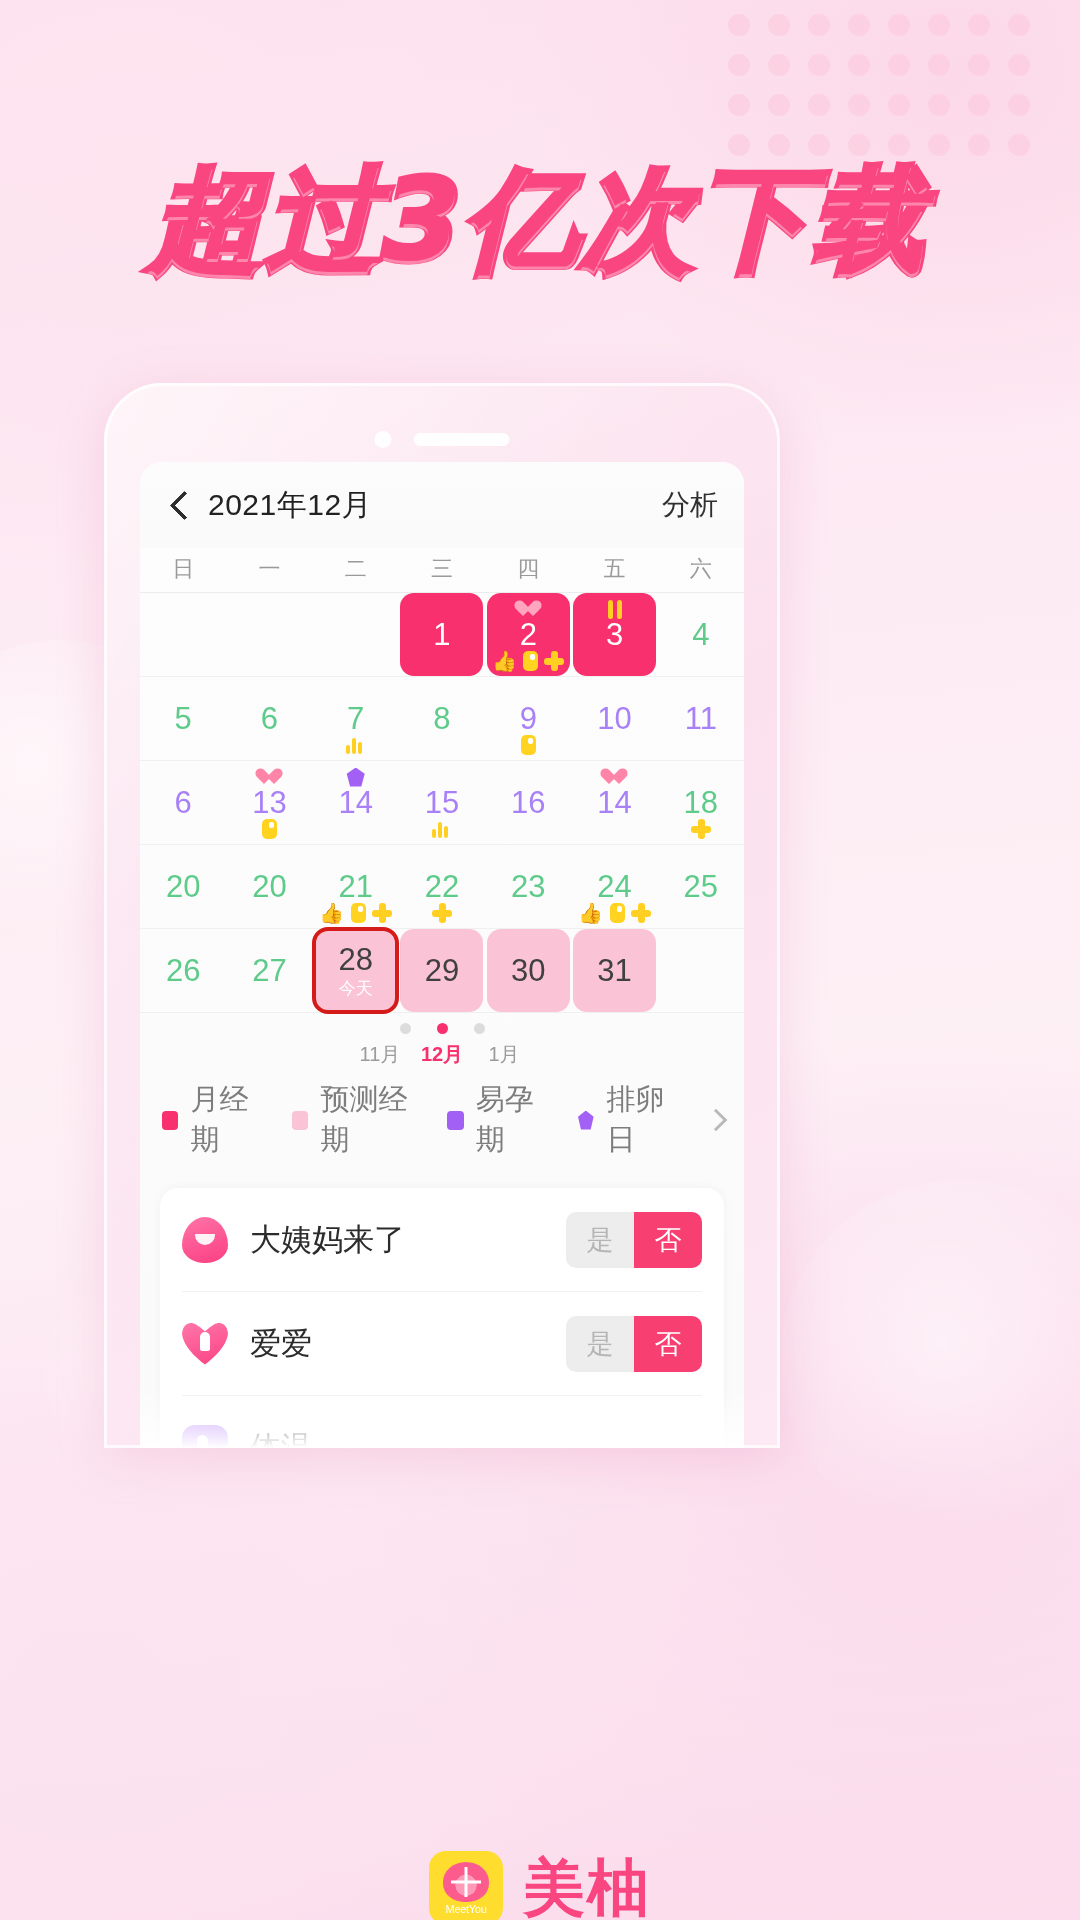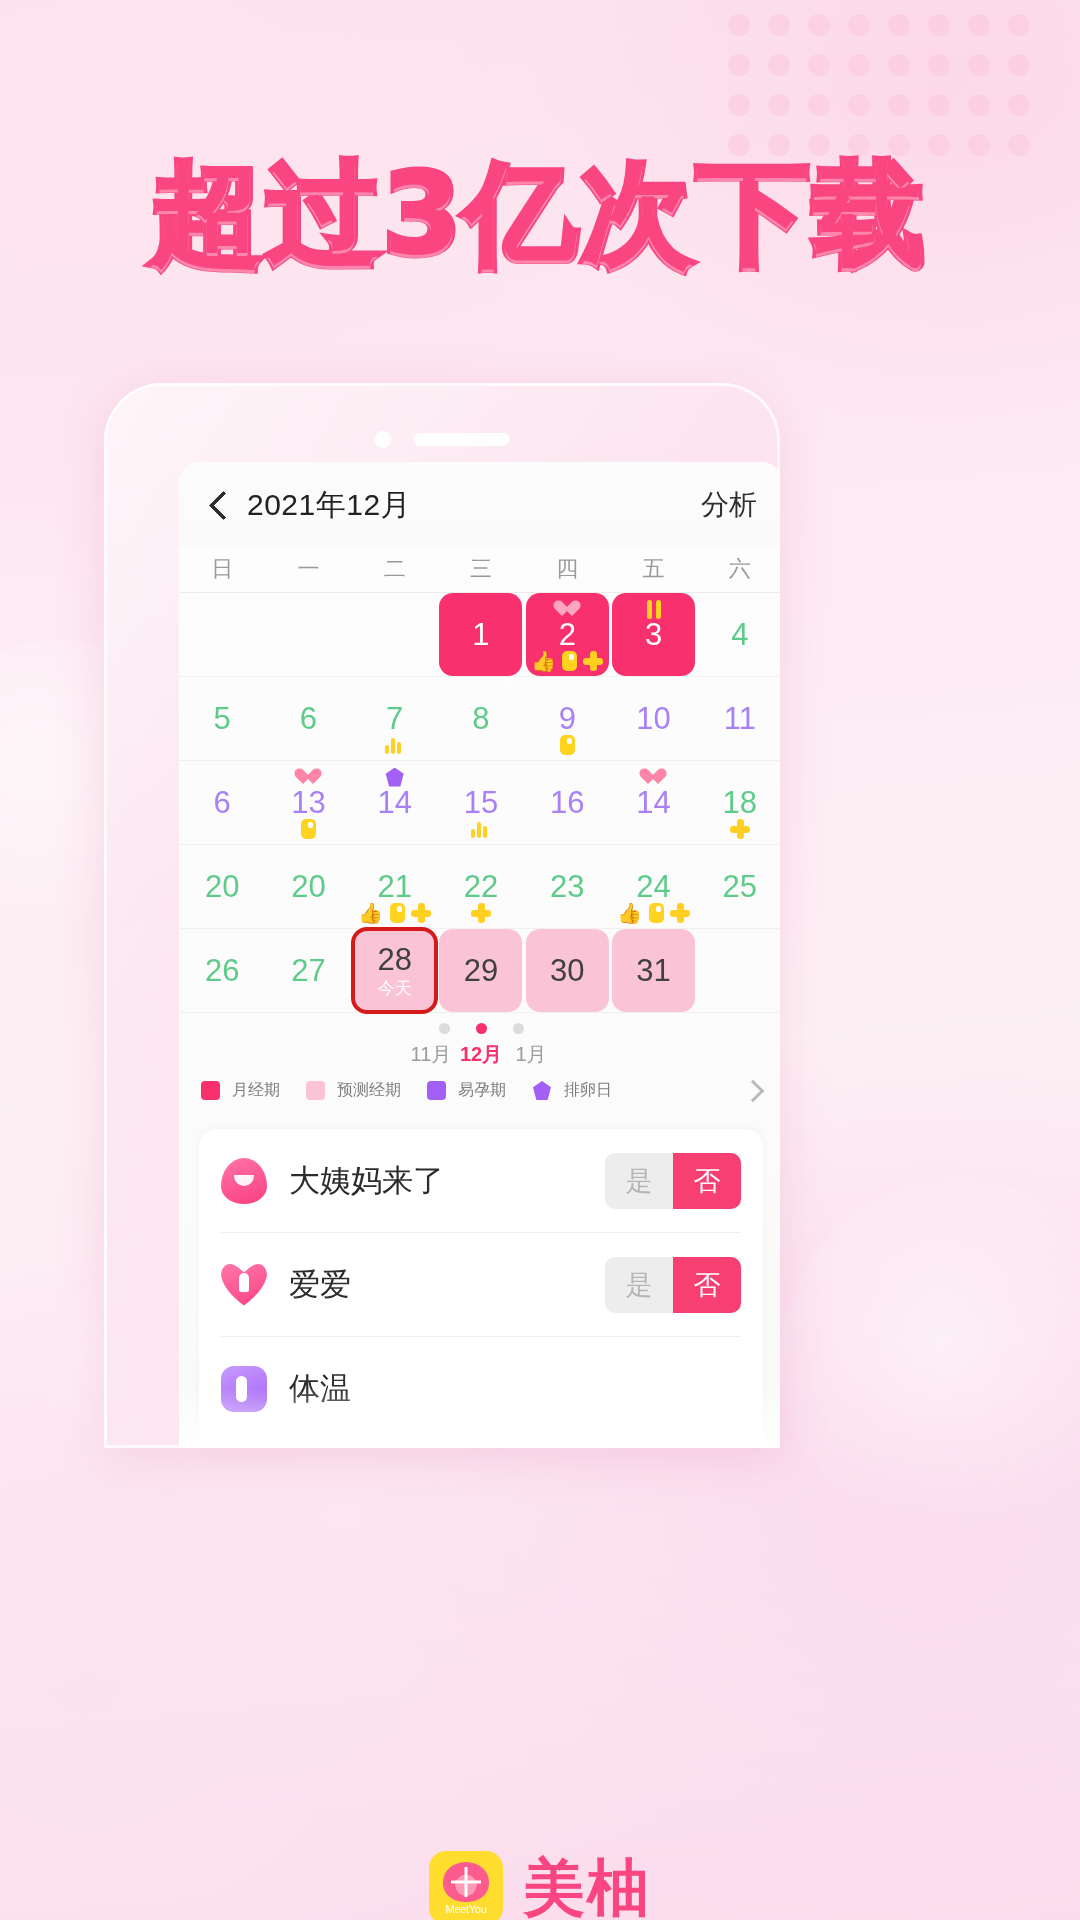--- a/index.html
+++ b/index.html
@@ -33,28 +33,29 @@
   }
   .blob.b1 { width: 300px; height: 300px; left: -90px; top: 640px;
     background: radial-gradient(circle at 40% 40%, rgba(255,255,255,.55), rgba(255,255,255,0) 70%); }
   .blob.b2 { width: 360px; height: 360px; right: -60px; top: 1180px;
     background: radial-gradient(circle at 45% 45%, rgba(255,255,255,.5), rgba(255,255,255,0) 70%); }
   .blob.b3 { width: 220px; height: 220px; left: 40px; top: 1260px;
     background: radial-gradient(circle at 50% 50%, rgba(255,255,255,.45), rgba(255,255,255,0) 72%); }
 
   
   .headline {
-    position: absolute; left: 0; right: 0; top: 140px;
+    position: absolute; left: 0; right: 0; top: 146px;
     text-align: center;
     font-size: 112px; font-weight: 700; letter-spacing: 4px;
     color: #fa4680;
     font-family: "DejaVu Sans", "Liberation Sans", sans-serif;
     text-shadow: 0 3px 0 rgba(255,255,255,.35);
     -webkit-text-stroke: 7px #fa4680;
     paint-order: stroke fill;
+    font-style: italic;
   }
 
   
   .phone {
     position: absolute; left: 104px; top: 383px;
     width: 676px; height: 1065px;
     border-radius: 58px 58px 0 0;
     background: linear-gradient(160deg, #fdeaf2 0%, #fbe0ee 40%, #fce9f3 100%);
     box-shadow: 0 10px 48px rgba(223,120,170,.22), inset 0 0 0 3px rgba(255,255,255,.75);
     overflow: hidden;
@@ -68,21 +69,20 @@
     display: flex; align-items: center; gap: 22px; }
   .notch .cam { width: 17px; height: 17px; border-radius: 50%; background: #fff; opacity: .95; }
   .notch .spk { width: 96px; height: 13px; border-radius: 7px; background: #fff; opacity: .95; }
 
   
   .screen {
     position: absolute; left: 36px; top: 79px; width: 604px; height: 986px;
     border-radius: 22px 22px 0 0;
     background: linear-gradient(#fdfdfd, #fafafa);
     overflow: hidden;
-    margin-left: 39px;
   }
 
   .appbar { height: 86px; display: flex; align-items: center; padding: 0 26px;
     background: linear-gradient(#fcfcfc,#fafafa); }
   .back-ico { width: 26px; height: 26px; position: relative; flex: none; }
   .back-ico:before { content:""; position:absolute; left:8px; top:3px; width:17px; height:17px;
     border-left: 4px solid #2e2e2e; border-bottom: 4px solid #2e2e2e; transform: rotate(45deg);
     border-radius: 2px; }
   .appbar .title { font-size: 30px; color: #222; margin-left: 16px; letter-spacing: .5px; }
   .appbar .spacer { flex: 1; }
@@ -141,26 +141,26 @@
   .ic-bars { width: 20px; height: 18px; display:flex; align-items:flex-end; gap:2px; }
   .ic-bars i { width: 4px; background:#ffcf22; border-radius:2px; display:block; }
   .ic-bars i:nth-child(1){height:9px;} .ic-bars i:nth-child(2){height:16px;} .ic-bars i:nth-child(3){height:12px;}
   .ic-pause { width: 18px; height: 19px; display:flex; gap:4px; justify-content:center; }
   .ic-pause i { width:5px; height:19px; background:#ffcf22; border-radius:3px; display:block; }
 
   .pager { display:flex; flex-direction:column; align-items:center; padding: 10px 0 6px; }
   .pager .dots { display:flex; gap:26px; align-items:center; }
   .pager .dots i { width:11px; height:11px; border-radius:50%; background:#dcdcdc; display:block; }
   .pager .dots i.on { background:#f8306e; }
-  .pager .labels { display:flex; gap:4px; margin-top:7px; }
+  .pager .labels { display:flex; gap:16px; margin-top:7px; }
   .pager .labels span { font-size:20px; color:#9b9b9b; width:46px; text-align:center; }
   .pager .labels span.on { color:#f8306e; font-weight:600; }
 
   .legend { display:flex; align-items:center; padding: 6px 22px 16px; gap: 26px; }
-  .lg { display:flex; align-items:center; gap:12px; font-size:16px; color:#7d7d7d; }
+  .lg { display:flex; align-items:center; gap:12px; font-size:29px; color:#7d7d7d; }
   .sw { width: 19px; height: 19px; border-radius:4px; display:block; }
   .legend .arrow { margin-left:auto; width:16px; height:16px; position:relative; }
   .legend .arrow:before { content:""; position:absolute; left:0; top:0; width:13px; height:13px;
     border-right:3px solid #b9b9b9; border-top:3px solid #b9b9b9; transform: rotate(45deg); }
 
   .card { margin: 12px 20px 0; background:#fff; border-radius: 18px 18px 0 0;
     box-shadow: 0 -1px 10px rgba(0,0,0,.04); padding: 0 22px; }
   .row { display:flex; align-items:center; height: 104px; border-bottom: 1px solid #f0f0f0; }
   .row:last-child { border-bottom: none; }
   .row .rico { width: 46px; height: 46px; border-radius: 13px; flex:none; position: relative;

